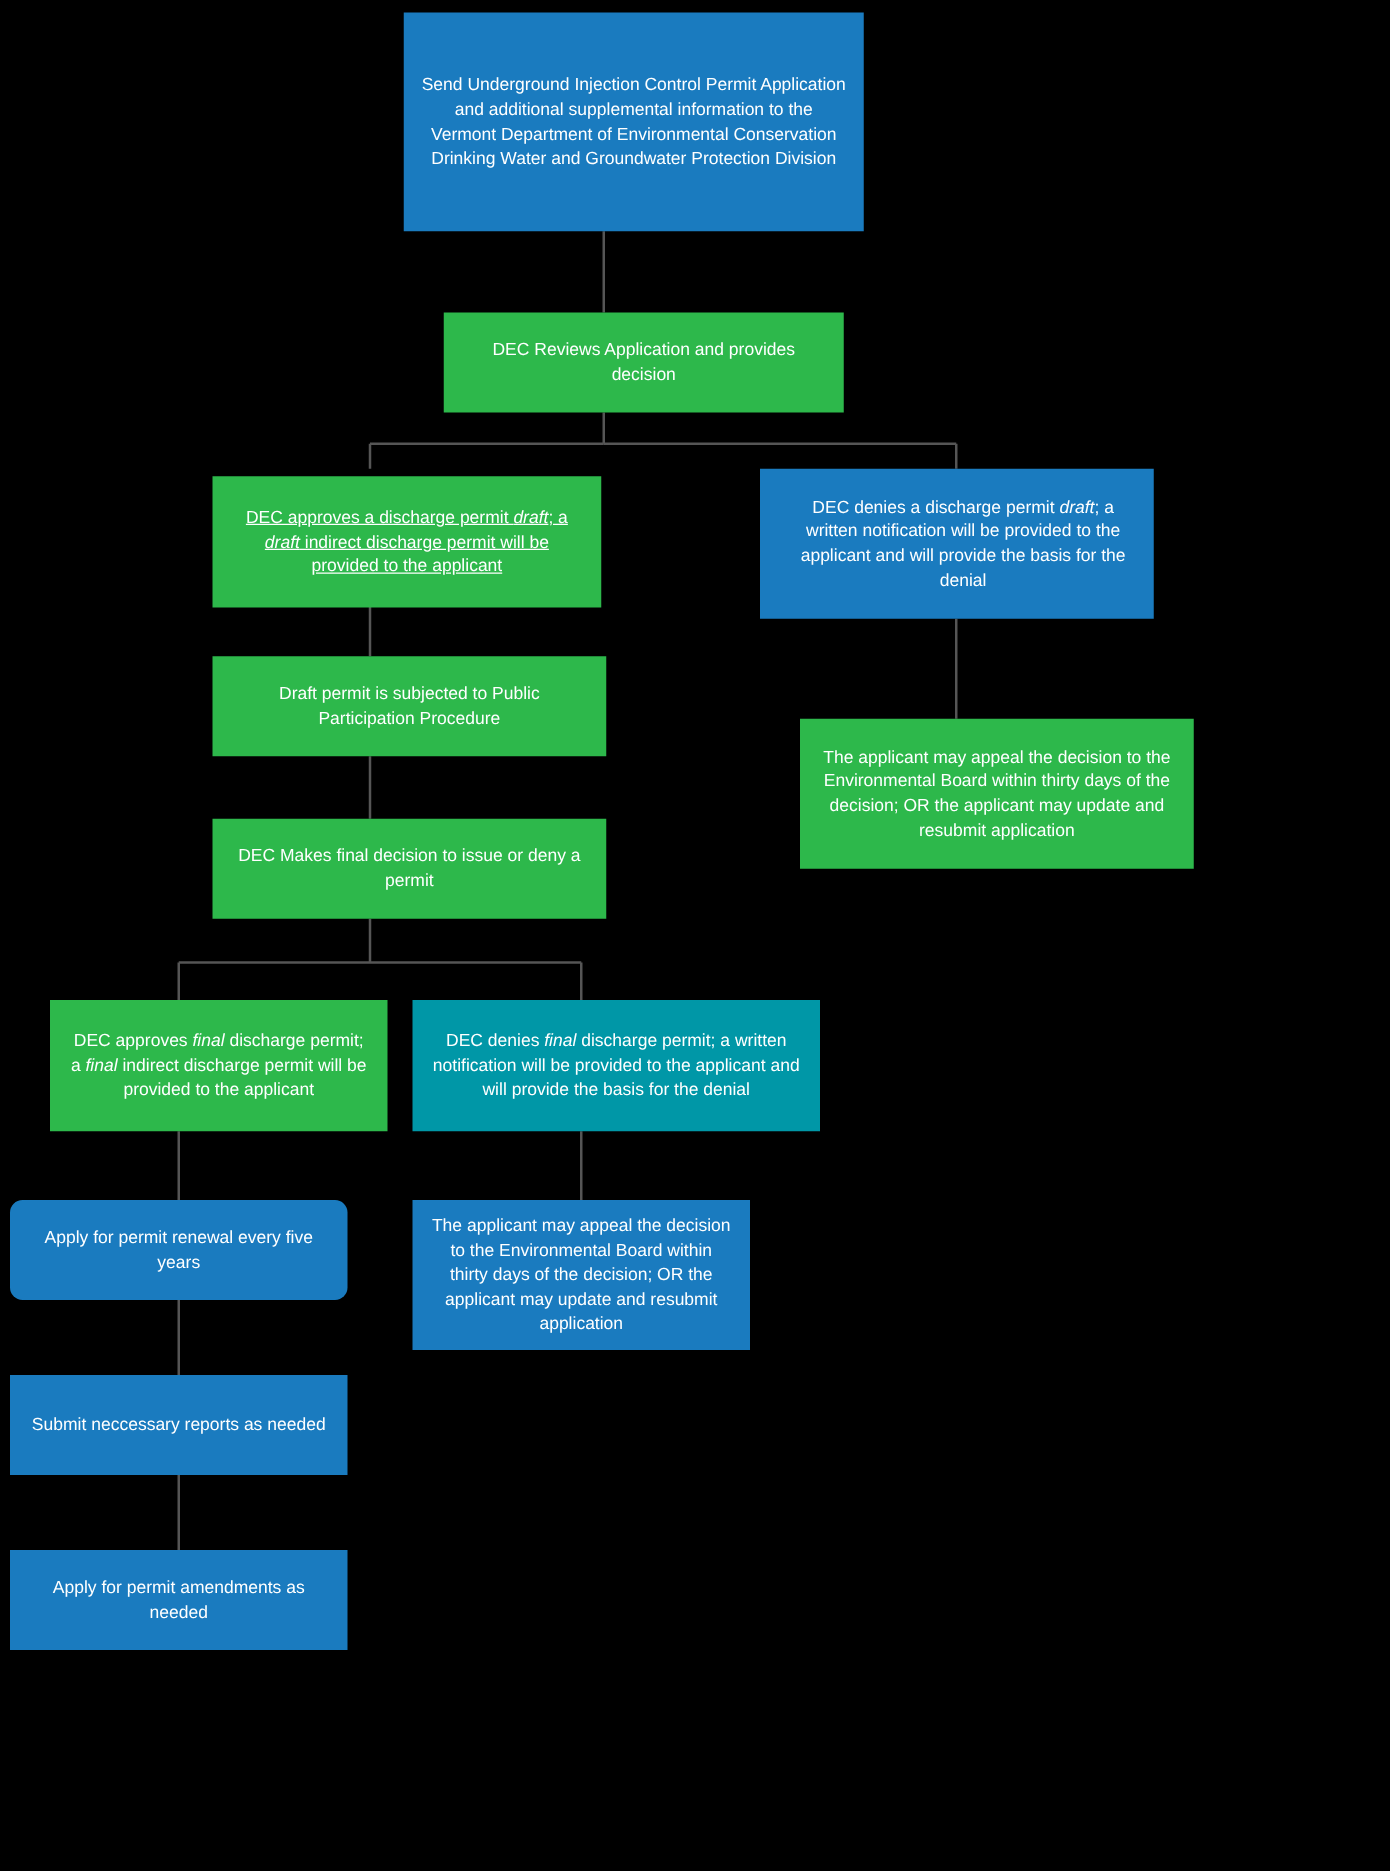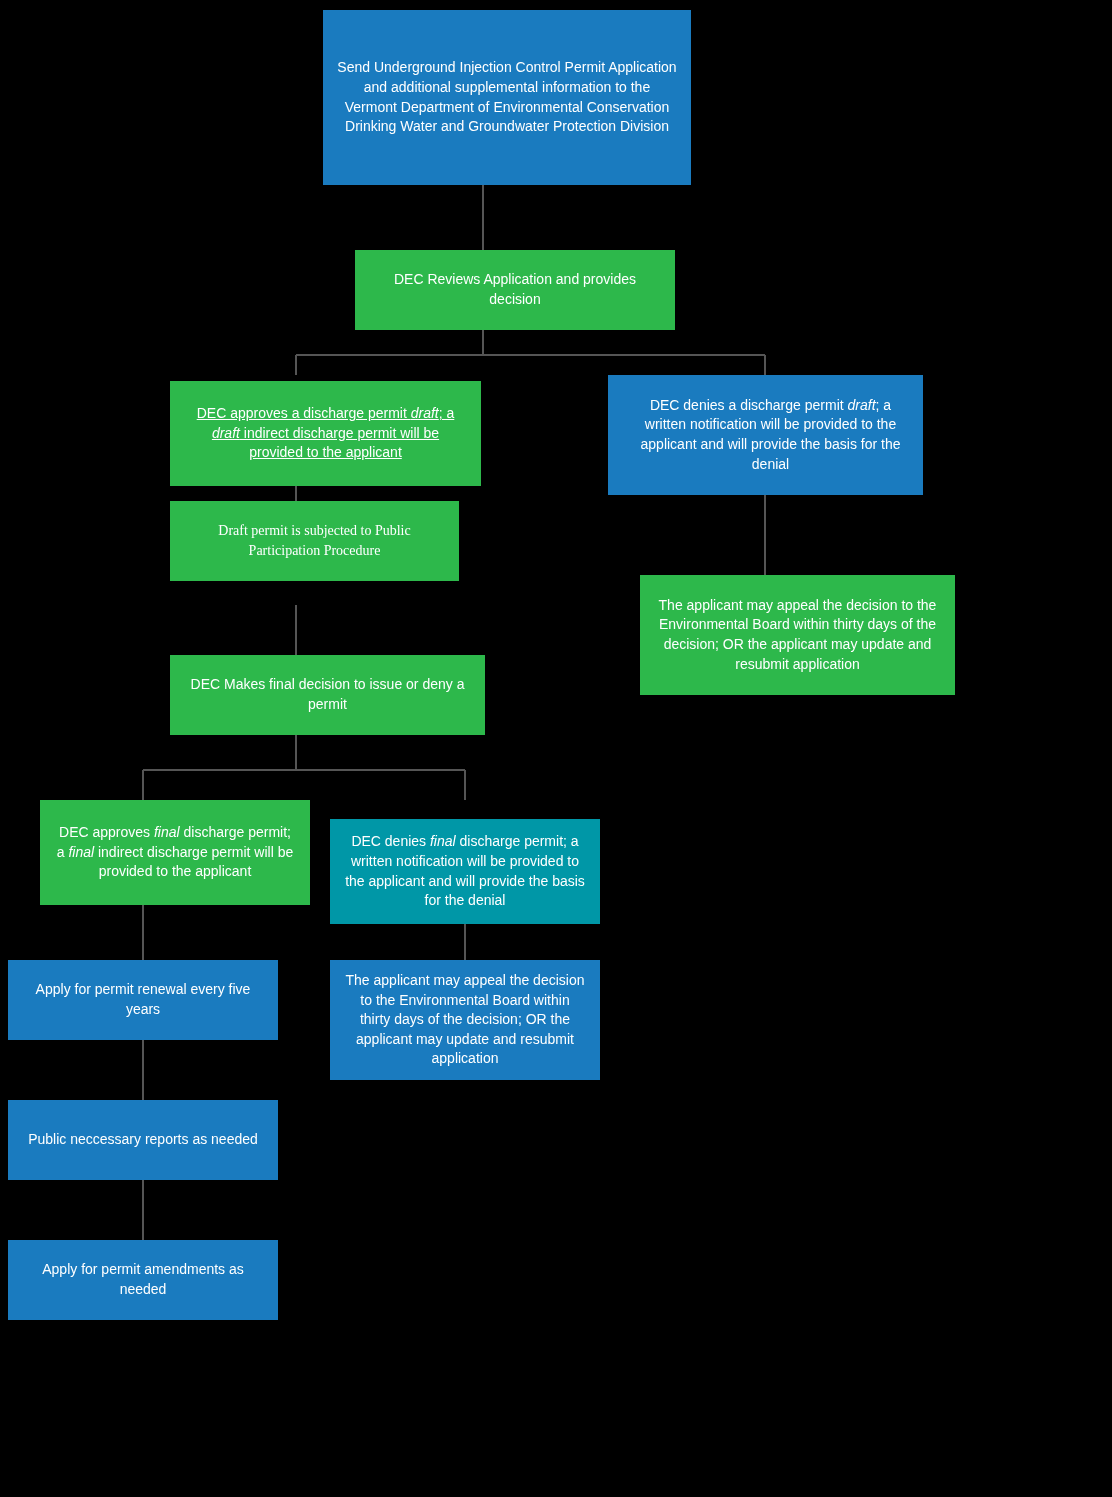--- a/index.html
+++ b/index.html
@@ -88,47 +88,47 @@
 </div>
 
 <div class="box box-green" style="top:381px; left:138px; width:311px; height:105px;text-decoration:underline;">
   <span>DEC approves a discharge permit <em>draft</em>; a <em>draft</em> indirect discharge permit will be provided to the applicant</span>
 </div>
 
 <div class="box box-blue" style="top:375px; left:608px; width:315px; height:120px;padding-left:24px;">
   <span>DEC denies a discharge permit <em>draft</em>; a written notification will be provided to the applicant and will provide the basis for the denial</span>
 </div>
 
-<div class="box box-green" style="top:501px; left:138px; width:289px; height:80px;font-family:Liberation Serif, serif;">
+<div class="box box-green" style="top:525px; left:138px; width:315px; height:80px;">
   <span>Draft permit is subjected to Public Participation Procedure</span>
 </div>
 
 <div class="box box-green" style="top:575px; left:608px; width:315px; height:120px;">
   <span>The applicant may appeal the decision to the Environmental Board within thirty days of the decision; OR the applicant may update and resubmit application</span>
 </div>
 
 <div class="box box-green" style="top:655px; left:138px; width:315px; height:80px;">
   <span>DEC Makes final decision to issue or deny a permit</span>
 </div>
 
 <div class="box box-green" style="top:800px; left:8px; width:270px; height:105px;">
   <span>DEC approves <em>final</em> discharge permit; a <em>final</em> indirect discharge permit will be provided to the applicant</span>
 </div>
 
-<div class="box box-teal" style="top:800px; left:330px; width:270px; height:105px;margin-top:19px;">
+<div class="box box-teal" style="top:800px; left:330px; width:326px; height:105px;">
   <span>DEC denies <em>final</em> discharge permit; a written notification will be provided to the applicant and will provide the basis for the denial</span>
 </div>
 
-<div class="box box-blue" style="top:960px; left:8px; width:270px; height:80px;">
+<div class="box box-blue" style="top:960px; left:8px; width:270px; height:80px;border-radius:10px;">
   <span>Apply for permit renewal every five years</span>
 </div>
 
 <div class="box box-blue" style="top:960px; left:330px; width:270px; height:120px;">
   <span>The applicant may appeal the decision to the Environmental Board within thirty days of the decision; OR the applicant may update and resubmit application</span>
 </div>
 
 <div class="box box-blue" style="top:1100px; left:8px; width:270px; height:80px;">
-  <span>Public neccessary reports as needed</span>
+  <span>Submit neccessary reports as needed</span>
 </div>
 
 <div class="box box-blue" style="top:1240px; left:8px; width:270px; height:80px;">
   <span>Apply for permit amendments as needed</span>
 </div>
 
 </body></html>

